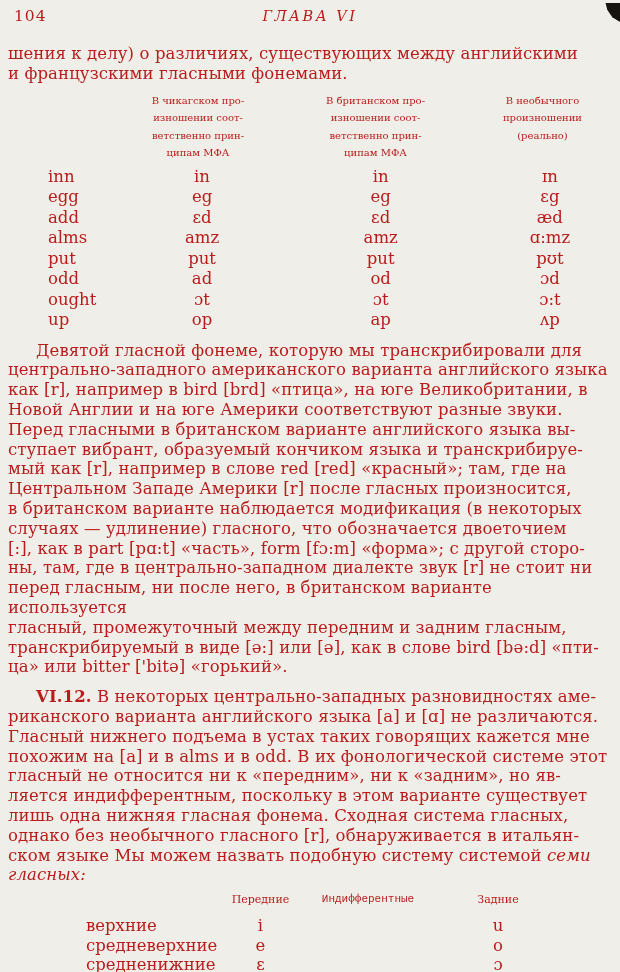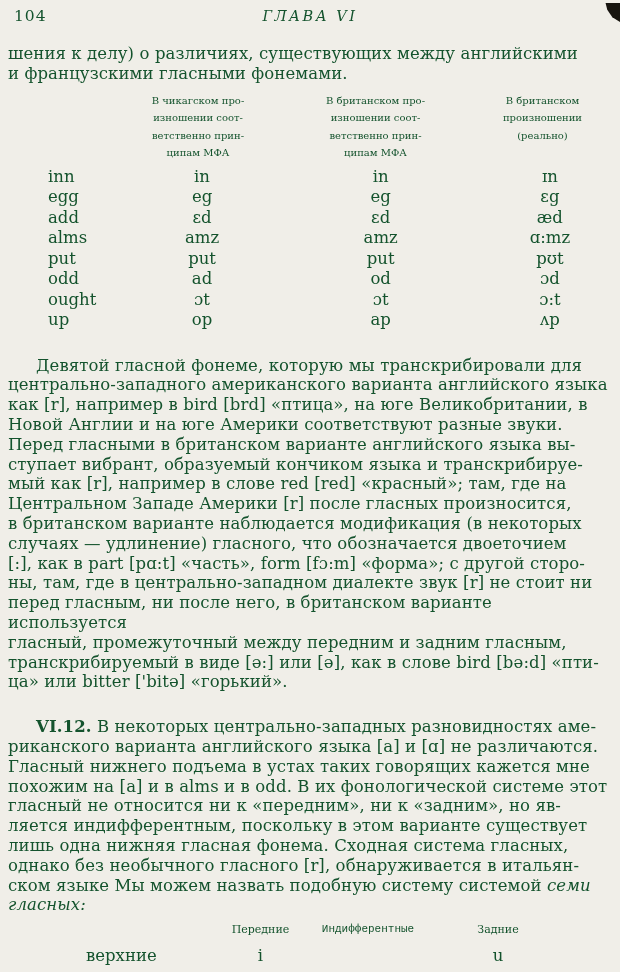--- a/index.html
+++ b/index.html
@@ -5,41 +5,41 @@
   * { margin:0; padding:0; box-sizing:border-box; }
   html,body { width:620px; height:972px; }
   body {
     font-family:"DejaVu Serif","Liberation Serif",serif;
     background:#e8e6e0;
   }
   .scan-page {
     position:relative;
     width:620px; height:972px;
     background:#f0eee8;
-    color:#14532d;
+    color:#b91c1c;
     overflow:hidden;
   }
   .inner { padding:5px 8px 0 8px; }
 
   
   .running-head { position:relative; height:22px; font-size:15.5px; }
   .page-num { position:absolute; left:6px; top:2px; letter-spacing:1px; }
   .chapter { position:absolute; left:0; right:0; top:3px; text-align:center;
              font-style:italic; letter-spacing:2.5px; font-size:14.5px; }
   .corner-mark {
     position:absolute; top:3px; right:0; width:17px; height:19px;
     background:#17140f;
     clip-path:polygon(15% 0, 100% 0, 100% 100%, 55% 75%, 25% 35%);
   }
 
   
   .para { font-size:16.5px; line-height:19.8px; white-space:pre-line;
           letter-spacing:.1px; }
   .intro { margin-top:17px; }
-  .body-para { text-indent:28px; margin-top:25px; }
+  .body-para { text-indent:28px; margin-top:10px; }
   .underlined { text-decoration-thickness:2px;
                 text-underline-offset:2.5px; text-decoration-color:#4a453d; }
   .secnum { font-weight:bold; }
   .ital { font-style:italic; }
 
   
   .ptable { margin-top:8px; font-size:16.5px; }
   .pt-head { display:flex; font-size:10px; line-height:17.5px; margin-bottom:5px; }
   .pt-head .h { white-space:pre-line; text-align:center; }
   .pt-row { display:flex; line-height:20.5px;gap:20px; }
@@ -76,21 +76,21 @@
       <div class="pt-head">
         <div class="pt-word"></div>
         <div class="pt-c2 h">В чикагском про-
 изношении соот-
 ветственно прин-
 ципам МФА</div>
         <div class="pt-c3 h">В британском про-
 изношении соот-
 ветственно прин-
 ципам МФА</div>
-        <div class="pt-c4 h">В британском
+        <div class="pt-c4 h">В необычного
 произношении
 (реально)</div>
       </div>
       <div class="pt-row">
         <div class="pt-word">inn</div>
         <div class="pt-c2">in</div>
         <div class="pt-c3">in</div>
         <div class="pt-c4">ɪn</div>
       </div>
       <div class="pt-row">

